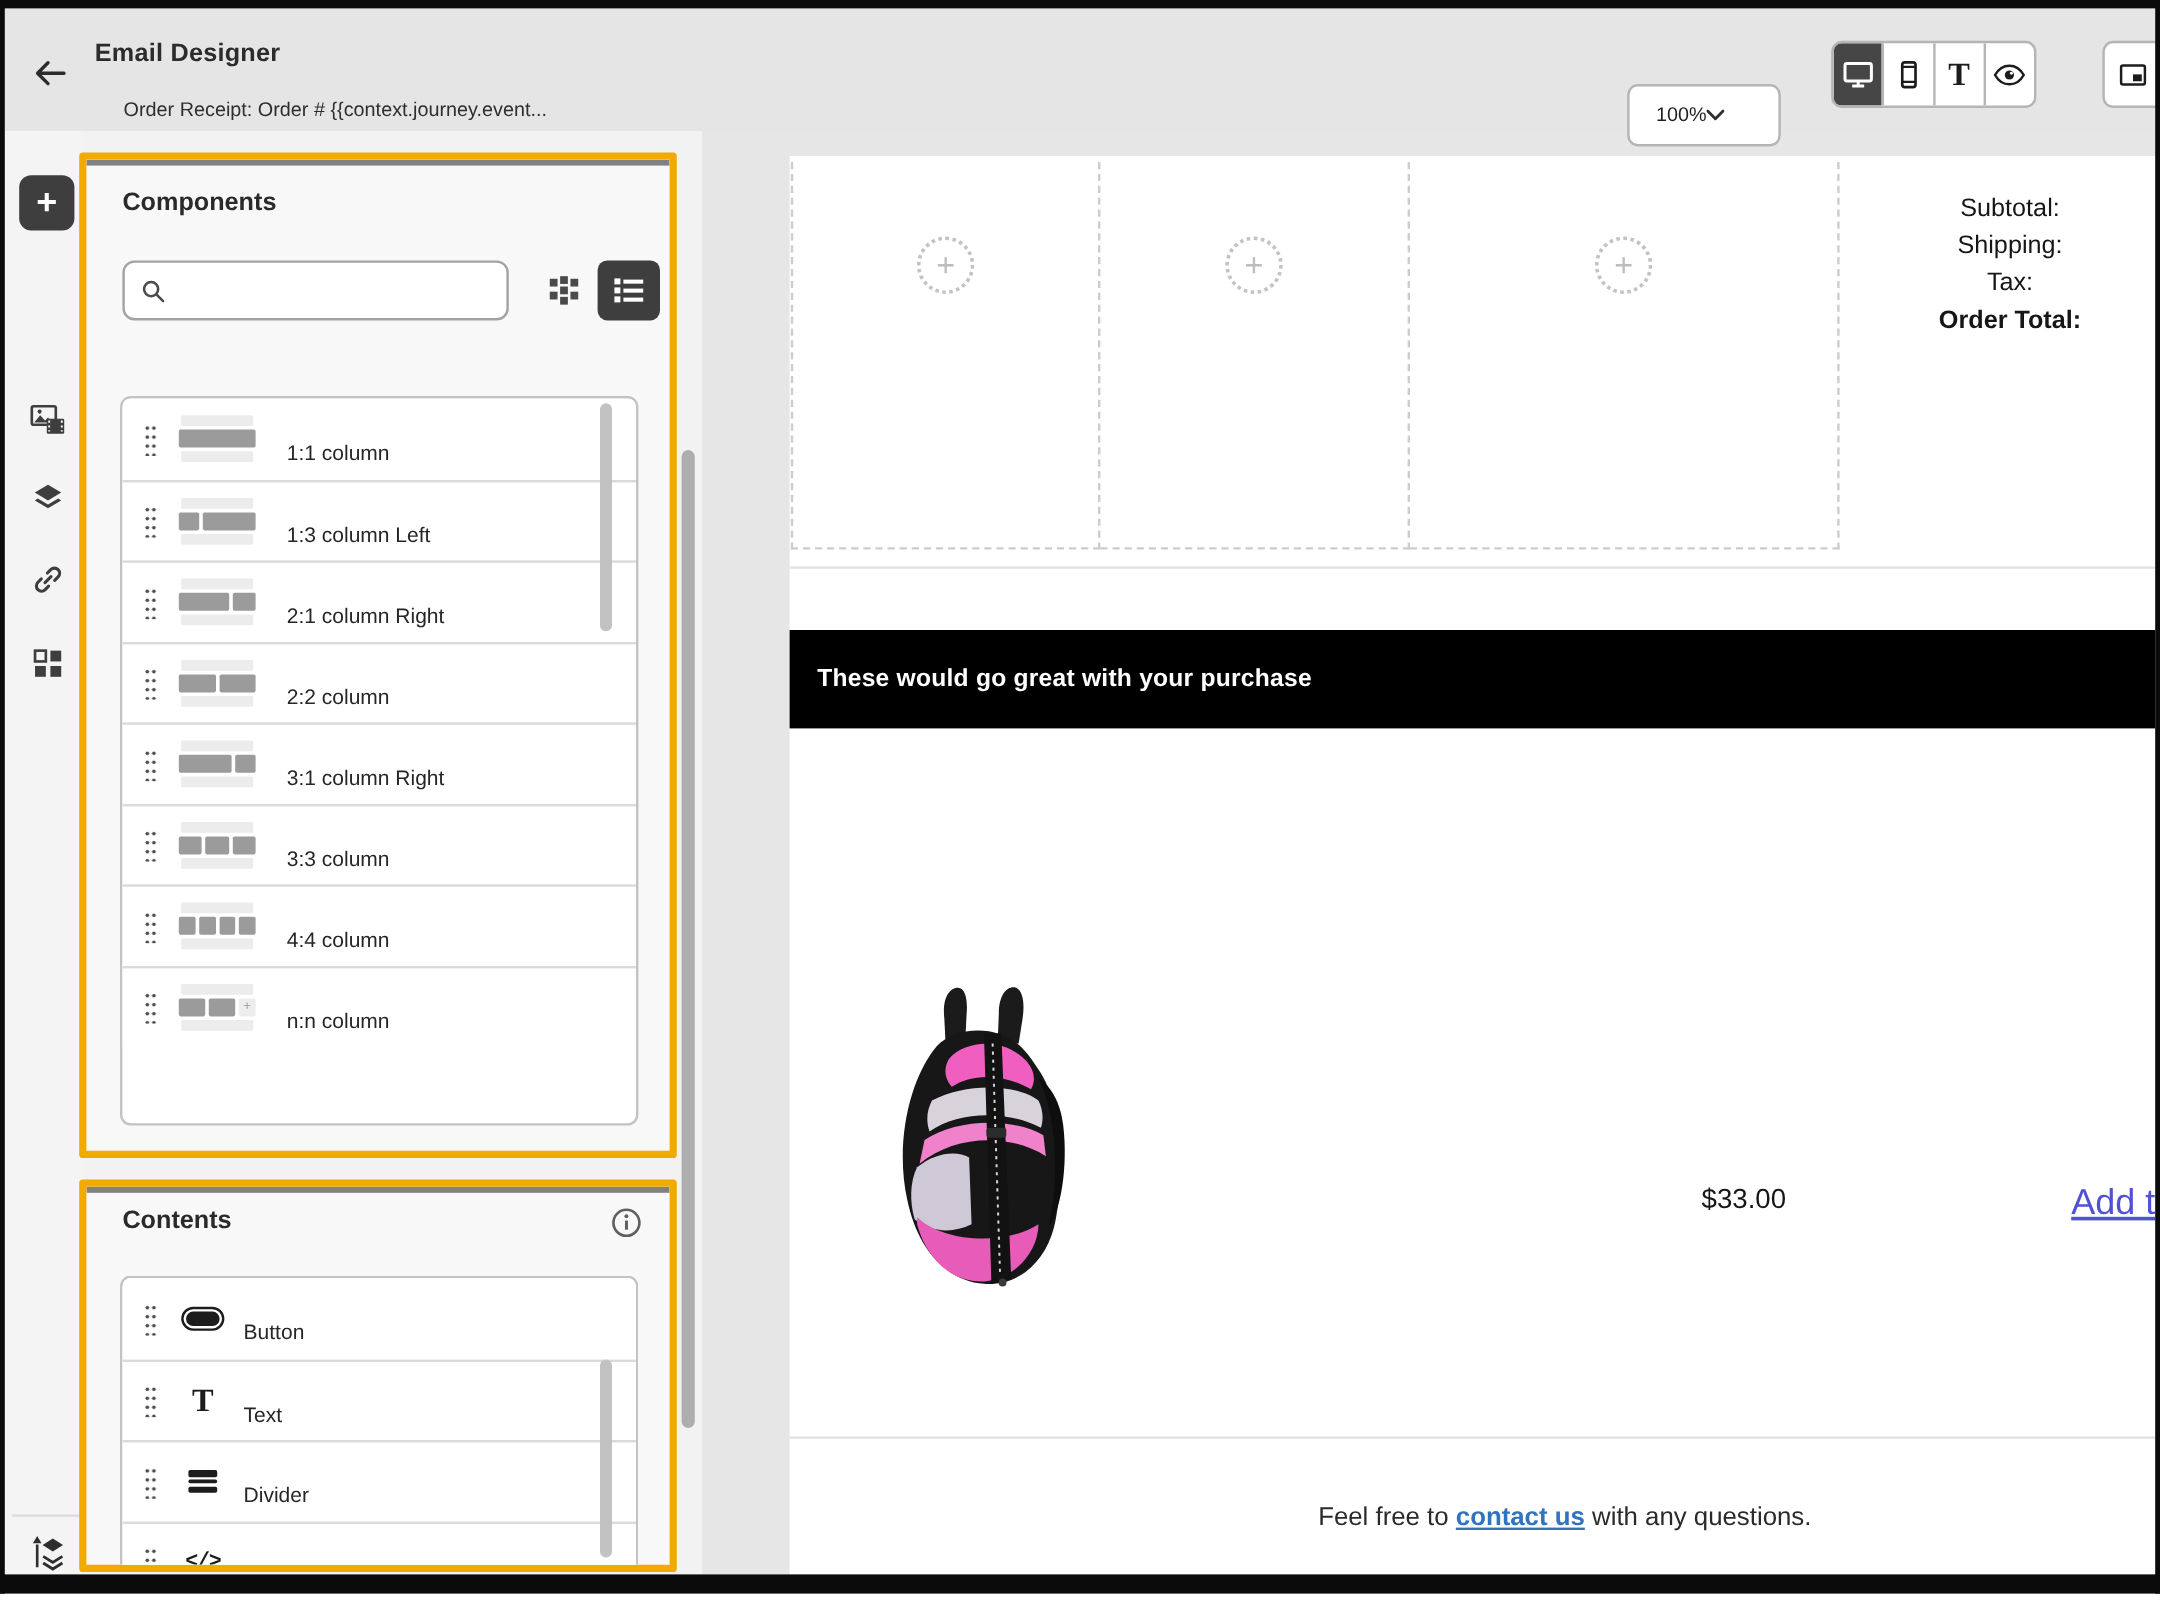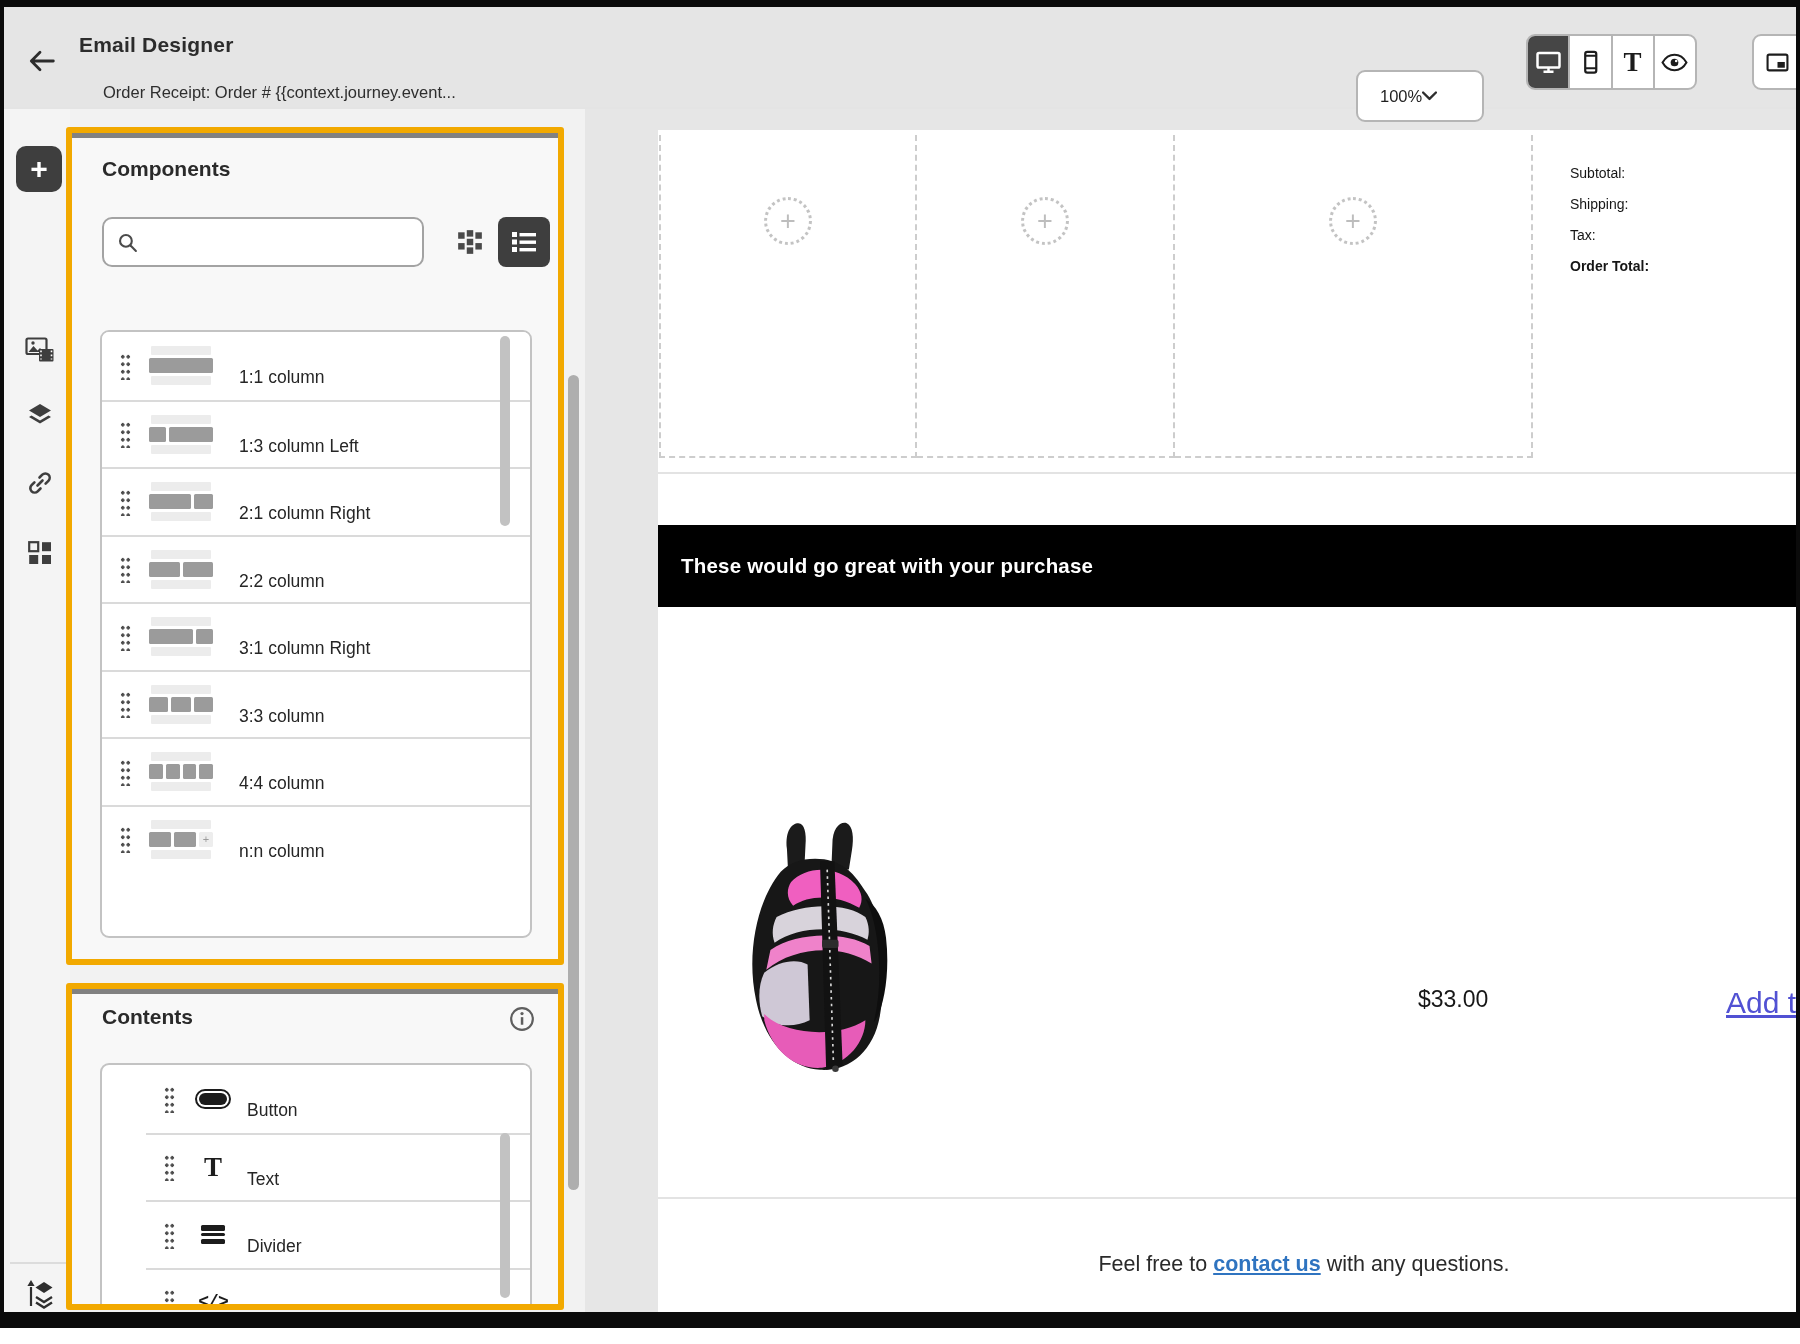--- a/index.html
+++ b/index.html
@@ -42,21 +42,21 @@
   
   .canvas{left:585px;top:109px;width:1211px;height:1203px;background:#e6e6e6;overflow:hidden;z-index:4;}
   .email{position:absolute;left:73px;top:21px;width:1292px;height:1182px;background:#fff;}
   .ph-cell{position:absolute;top:5px;height:323px;border:2px dashed #cdcdcd;border-top:none;box-sizing:border-box;}
   .ph-cell .plus-circle{position:absolute;top:62px;width:48px;height:48px;border:3px dotted #c3c3c3;border-radius:50%;
        box-sizing:border-box;display:flex;align-items:center;justify-content:center;color:#bdbdbd;font-size:27px;
        left:50%;transform:translateX(-50%);font-weight:300;}
   .cell0{left:1px;width:258px;border-left:2px dashed #cdcdcd;}
   .cell1{left:259px;width:258px;border-left:none;}
   .cell2{left:517px;width:358px;border-left:none;}
-  .totals{position:absolute;left:912px;top:28px;width:210px;text-align:left;font-size:14px;line-height:31px;color:#161616;}
+  .totals{position:absolute;left:912px;top:28px;width:210px;text-align:center;font-size:21px;line-height:31px;color:#161616;}
   .total-line.bold{font-weight:bold;}
   .div-line{position:absolute;left:0;width:1292px;height:2px;background:#e3e3e3;}
   .banner{position:absolute;left:0;top:395px;width:1292px;height:82px;display:flex;align-items:center;
           padding-left:23px;box-sizing:border-box;font-size:20.5px;font-weight:bold;color:#fff;letter-spacing:.2px;}
   .bp-img{position:absolute;left:74px;top:688px;width:178px;height:258px;}
   .prod-name{position:absolute;left:342px;top:806px;font-size:23px;line-height:34px;color:#171717;}
   .prod-price{position:absolute;left:760px;top:856px;font-size:23px;color:#171717;}
   .prod-link{position:absolute;left:1068px;top:856px;font-size:30px;text-decoration:underline;cursor:pointer;}
   .footer-line{position:absolute;left:0;top:1122px;width:1292px;text-align:center;font-size:21.5px;color:#2a2a2a;}
   .footer-link{font-weight:bold;text-decoration:underline;cursor:pointer;}
@@ -68,21 +68,21 @@
   .conts{left:66px;top:983px;width:498px;height:327px;}
   .panel-title{position:absolute;left:30px;font-size:21px;font-weight:bold;color:#2a2a2a;}
   .search-box{position:absolute;left:30px;top:84px;width:322px;height:50px;background:#fff;border:2px solid #a3a3a3;
               border-radius:10px;box-sizing:border-box;display:flex;align-items:center;padding-left:13px;gap:9px;}
   .search-input{border:none;outline:none;background:transparent;font-size:16px;width:250px;font-family:"Liberation Sans",sans-serif;}
   .view-btn{position:absolute;top:89px;width:44px;height:40px;display:flex;align-items:center;justify-content:center;border-radius:8px;}
   .grid-btn{left:376px;}
   .list-btn{left:426px;top:84px;width:52px;height:50px;background:#3e3e3e;}
   .card{position:absolute;left:28px;width:432px;background:#fff;border:2px solid #c3c3c3;border-radius:9px;box-sizing:border-box;overflow:hidden;}
   .comps .card{top:197px;height:608px;}
-  .conts .card{top:74px;height:241px;border-bottom:none;border-radius:9px 9px 0 0;padding-left:44px;}
+  .conts .card{top:74px;height:241px;border-bottom:none;border-radius:9px 9px 0 0;}
   .c-row{height:67.5px;display:flex;align-items:center;border-top:2px solid #dadada;box-sizing:border-box;padding-left:18px;gap:0;background:#fff;}
   .c-row:first-child{border-top:none;}
   .drag-handle{width:11px;height:28px;margin-right:18px;flex:none;
       background-image:radial-gradient(circle,#4d4d4d 1.5px,transparent 1.7px);background-size:5.5px 7.5px;background-position:0 1px;}
   .thumb{width:64px;height:46px;display:flex;flex-direction:column;justify-content:center;gap:3px;flex:none;margin-right:26px;}
   .thumb .faint{height:9px;background:#ececec;border-radius:1px;margin:0 2px;}
   .thumb .bars{height:15px;display:flex;gap:3px;}
   .thumb .bar{background:#9b9b9b;border-radius:1.5px;}
   .thumb .plusbox{width:14px;background:#ededed;color:#9b9b9b;font-size:11px;display:flex;align-items:center;justify-content:center;flex:none;border-radius:1.5px;}
   .c-label{font-size:17.5px;color:#262626;margin-top:24px;}

